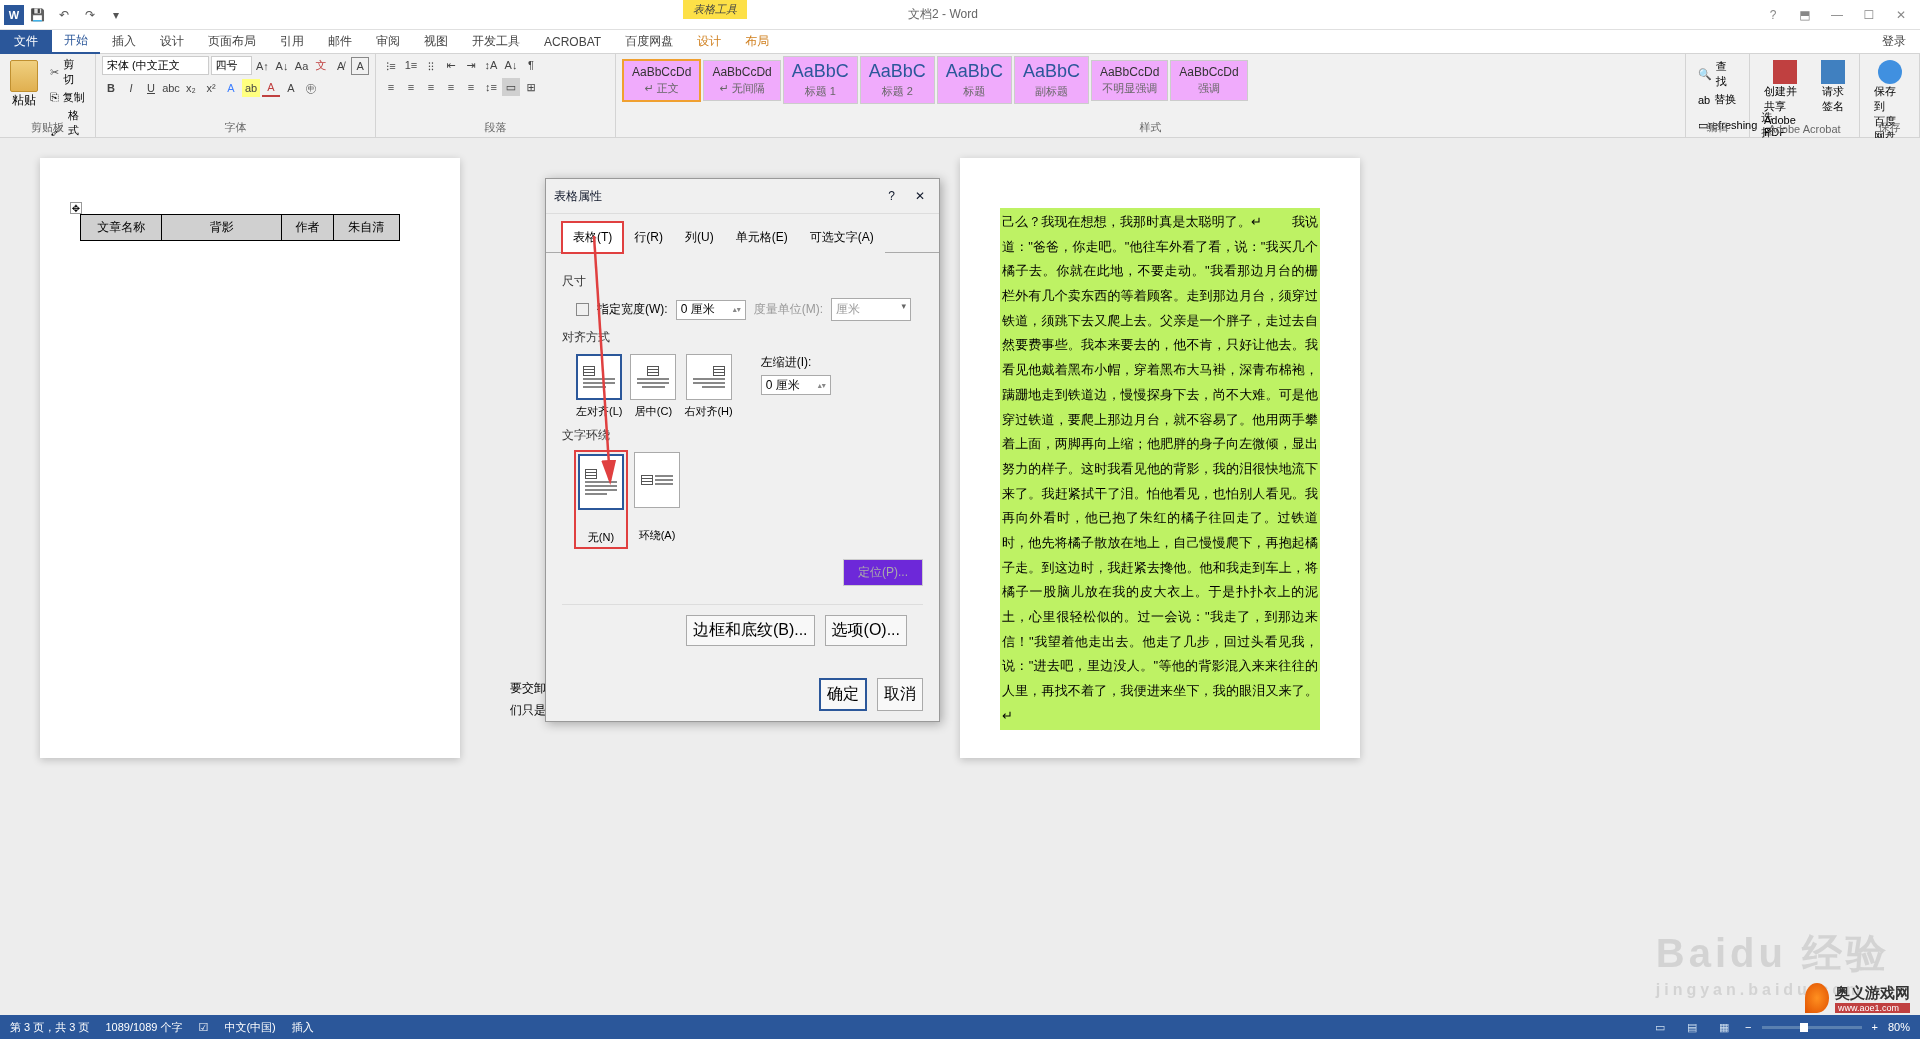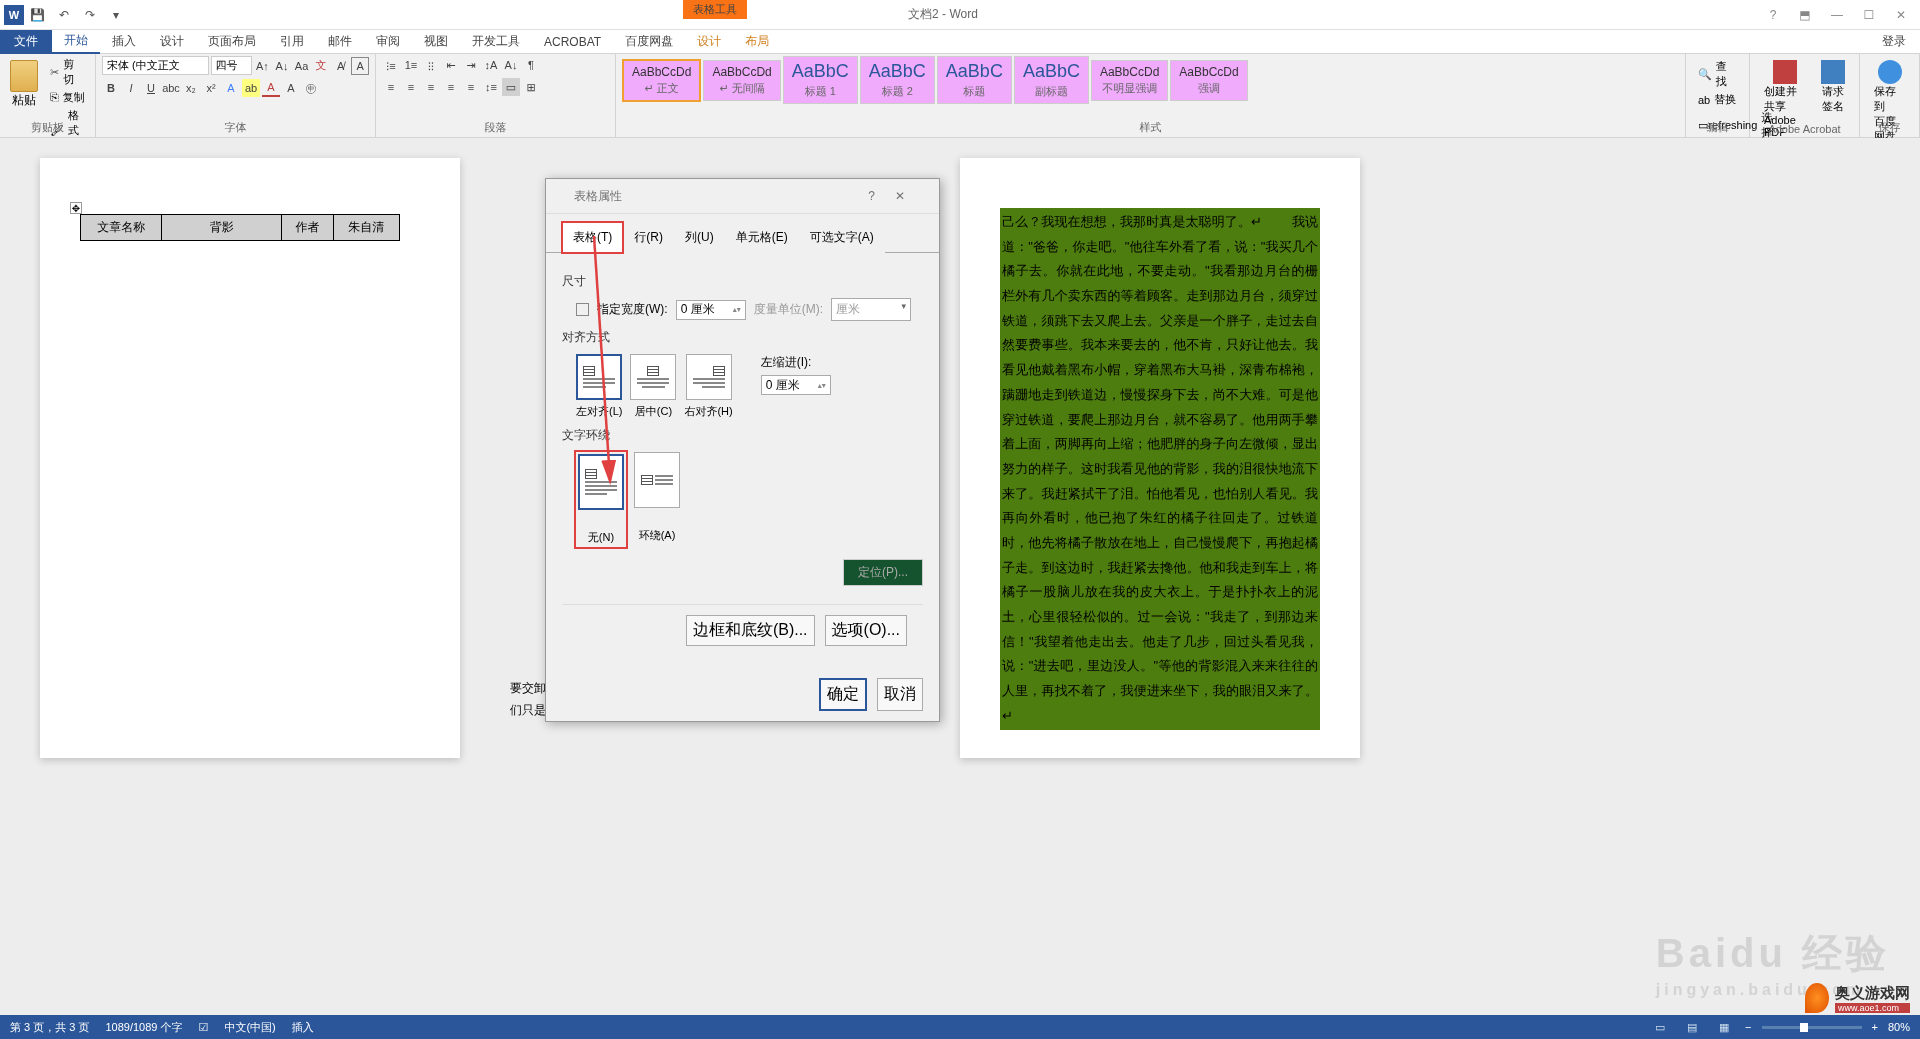--- a/index.html
+++ b/index.html
@@ -5,21 +5,21 @@
     * { margin: 0; padding: 0; box-sizing: border-box; font-family: "Microsoft YaHei", "SimSun", sans-serif; }
     body { background: #fff; font-size: 12px; overflow: hidden; }
     
     
     .titlebar { height: 30px; background: #fff; display: flex; align-items: center; border-bottom: 1px solid #e0e0e0; }
     .titlebar-left { display: flex; align-items: center; gap: 2px; padding-left: 4px; }
     .word-icon { width: 20px; height: 20px; background: #2b579a; color: #fff; display: flex; align-items: center; justify-content: center; font-weight: bold; font-size: 11px; }
     .qat-btn { width: 24px; height: 24px; display: flex; align-items: center; justify-content: center; color: #555; cursor: pointer; }
     .titlebar-center { flex: 1; text-align: center; color: #666; font-size: 12px; }
     .titlebar-right { display: flex; align-items: center; gap: 2px; padding-right: 4px; }
-    .table-tools-label { background: #f97316; padding: 2px 10px; font-size: 11px; color: #444; position: absolute; left: 683px; top: 0; }
+    .table-tools-label { background: #fde047; padding: 2px 10px; font-size: 11px; color: #444; position: absolute; left: 683px; top: 0; font-style: italic; }
     .win-btn { width: 30px; height: 24px; display: flex; align-items: center; justify-content: center; color: #888; cursor: pointer; }
     
     
     .ribbon-tabs { height: 24px; display: flex; align-items: center; border-bottom: 1px solid #d4d4d4; background: #fff; }
     .file-tab { background: #2b579a; color: #fff; padding: 4px 14px; height: 24px; display: flex; align-items: center; cursor: pointer; }
     .tab { padding: 4px 12px; color: #444; cursor: pointer; height: 24px; display: flex; align-items: center; }
     .tab.active { color: #2b579a; border-bottom: 2px solid #2b579a; }
     .tab.orange { color: #d08020; }
     .login-tab { margin-left: auto; padding: 4px 14px; color: #444; }
     
@@ -55,27 +55,27 @@
     
     
     .doc-area { height: calc(100vh - 162px); background: #ededed; overflow: auto; position: relative; display: flex; gap: 40px; padding: 20px 40px; }
     .page { background: #fff; box-shadow: 0 2px 8px rgba(0,0,0,0.2); width: 420px; height: 600px; position: relative; padding: 50px 40px; }
     .page.right { width: 400px; }
     
     .doc-table { border-collapse: collapse; width: 320px; margin-top: 6px; }
     .doc-table td { border: 1px solid #000; padding: 4px 8px; font-size: 12px; text-align: center; background: #d0d0d0; }
     .table-anchor { position: absolute; left: 30px; top: 44px; width: 12px; height: 12px; border: 1px solid #999; display: flex; align-items: center; justify-content: center; font-size: 10px; cursor: move; }
     
-    .doc-text { font-size: 13px; line-height: 1.9; color: #000; text-align: justify; background: #4d7c0f; padding: 2px; }
+    .doc-text { font-size: 13px; line-height: 1.9; color: #000; text-align: justify; background: #bef264; padding: 2px; }
     
     .bottom-text { position: absolute; bottom: 0; left: 560px; width: 400px; font-size: 12px; line-height: 1.8; color: #000; }
     
     
     .dialog { position: absolute; left: 545px; top: 178px; width: 395px; background: #f0f0f0; border: 1px solid #999; box-shadow: 2px 2px 10px rgba(0,0,0,0.3); z-index: 100; }
-    .dialog-title { padding: 8px 28px; font-size: 12px; color: #737373; display: flex; align-items: center; border-bottom: 1px solid #ddd; }
+    .dialog-title { padding: 8px 8px; font-size: 12px; color: #0f172a; display: flex; align-items: center; border-bottom: 1px solid #ddd; }
     .dialog-title-text { flex: 1; }
     .dialog-close { cursor: pointer; padding: 2px 6px; }
     .dialog-help { cursor: pointer; padding: 2px 6px; margin-right: 8px; }
     
     .dialog-tabs { display: flex; padding: 8px 16px 0; gap: 0; }
     .dtab { padding: 6px 10px; border: 1px solid transparent; cursor: pointer; font-size: 12px; background: #f0f0f0; }
     .dtab.active { border: 1px solid #aaa; border-bottom: 1px solid #fff; background: #fff; position: relative; z-index: 2; }
     .dtab.highlight { outline: 2px solid #e04040; outline-offset: -1px; }
     
     .dialog-body { padding: 12px 16px; border-top: 1px solid #aaa; margin-top: -1px; background: #f0f0f0; }
@@ -96,21 +96,21 @@
     .align-label { font-size: 11px; }
     
     .indent-col { display: flex; flex-direction: column; gap: 4px; margin-left: 20px; }
     
     .wrap-options { display: flex; gap: 8px; margin-left: 14px; }
     .wrap-opt { display: flex; flex-direction: column; align-items: center; gap: 20px; cursor: pointer; }
     .wrap-opt .align-icon { width: 46px; height: 56px; }
     .wrap-highlight { outline: 2px solid #e04040; padding: 2px; }
     
     .locate-btn-row { display: flex; justify-content: flex-end; margin-top: 12px; }
-    .locate-btn { padding: 4px 14px; border: 1px solid #ccc; background: #14532d; color: #aaa; font-size: 12px; }
+    .locate-btn { padding: 4px 14px; border: 1px solid #ccc; background: #6d28d9; color: #aaa; font-size: 12px; }
     
     .dialog-footer-btns { display: flex; justify-content: flex-end; gap: 10px; padding: 10px 16px; }
     .dlg-btn { padding: 4px 6px; border: 1px solid #aaa; background: #f8f8f8; cursor: pointer; font-size: 16px; }
     .dlg-btn.primary { border: 2px solid #2b579a; }
     
     .arrow-annotation { position: absolute; left: 588px; top: 230px; z-index: 101; pointer-events: none; }
     
     
     .statusbar { height: 24px; background: #2b579a; color: #fff; display: flex; align-items: center; padding: 0 10px; font-size: 11px; gap: 16px; position: fixed; bottom: 0; left: 0; right: 0; }
     .statusbar-right { margin-left: auto; display: flex; align-items: center; gap: 10px; }

